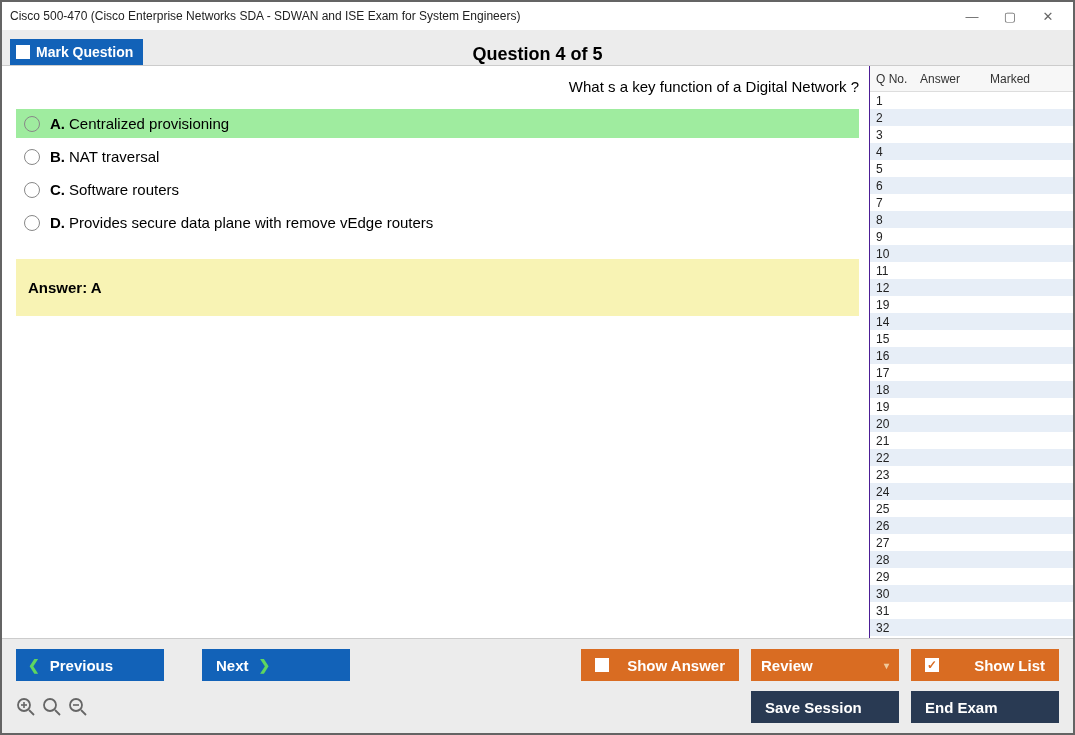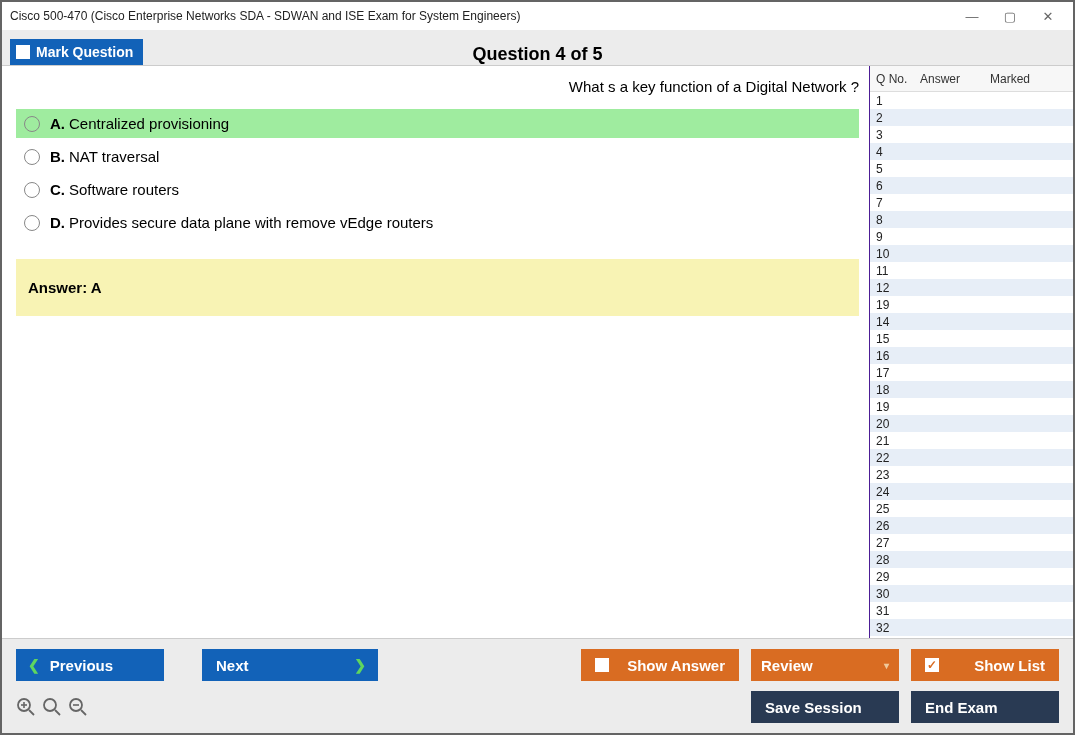--- a/index.html
+++ b/index.html
@@ -39,21 +39,21 @@
   .chev { font-size: 14px; margin: 0 4px; }
   .chev.left { color: #5fd65f; }
   .chev.right { color: #5fd65f; }
   .btn .sq { width: 14px; height: 14px; background: #fff; margin-right: 8px; display: inline-block; }
   .btn .sq.ticked::after { content: "✓"; color: #d96c22; font-size: 12px; font-weight: bold; display: block; text-align: center; line-height: 14px; }
   .footer-row2 { display: flex; align-items: center; gap: 12px; }
   .zoom-icons { display: flex; gap: 6px; color: #666; font-size: 18px; }
   .zoom-icons span { display: inline-flex; align-items: center; }
   .wbtn { min-width: 148px; }
   .prev-btn { width: 148px; justify-content: flex-start; padding-left: 8px; }
-  .next-btn { width: 176px; justify-content: space-between; padding-right: 8px; }
+  .next-btn { width: 148px; justify-content: flex-start; padding-right: 8px; }
   .show-answer-btn { width: 158px; }
   .review-btn { width: 148px; justify-content: space-between; padding: 0 10px; text-align: right; }
   .review-chev { font-size: 10px; color: #f0c99b; }
   .showlist-btn { width: 148px; }
   .save-btn { width: 148px; }
   .end-btn { width: 148px; }
   
   .side-scroll::-webkit-scrollbar { width: 16px; }
   .side-scroll::-webkit-scrollbar-track { background: #f0f0f0; }
   .side-scroll::-webkit-scrollbar-thumb { background: #c9c9c9; border: 1px solid #aaa; }

